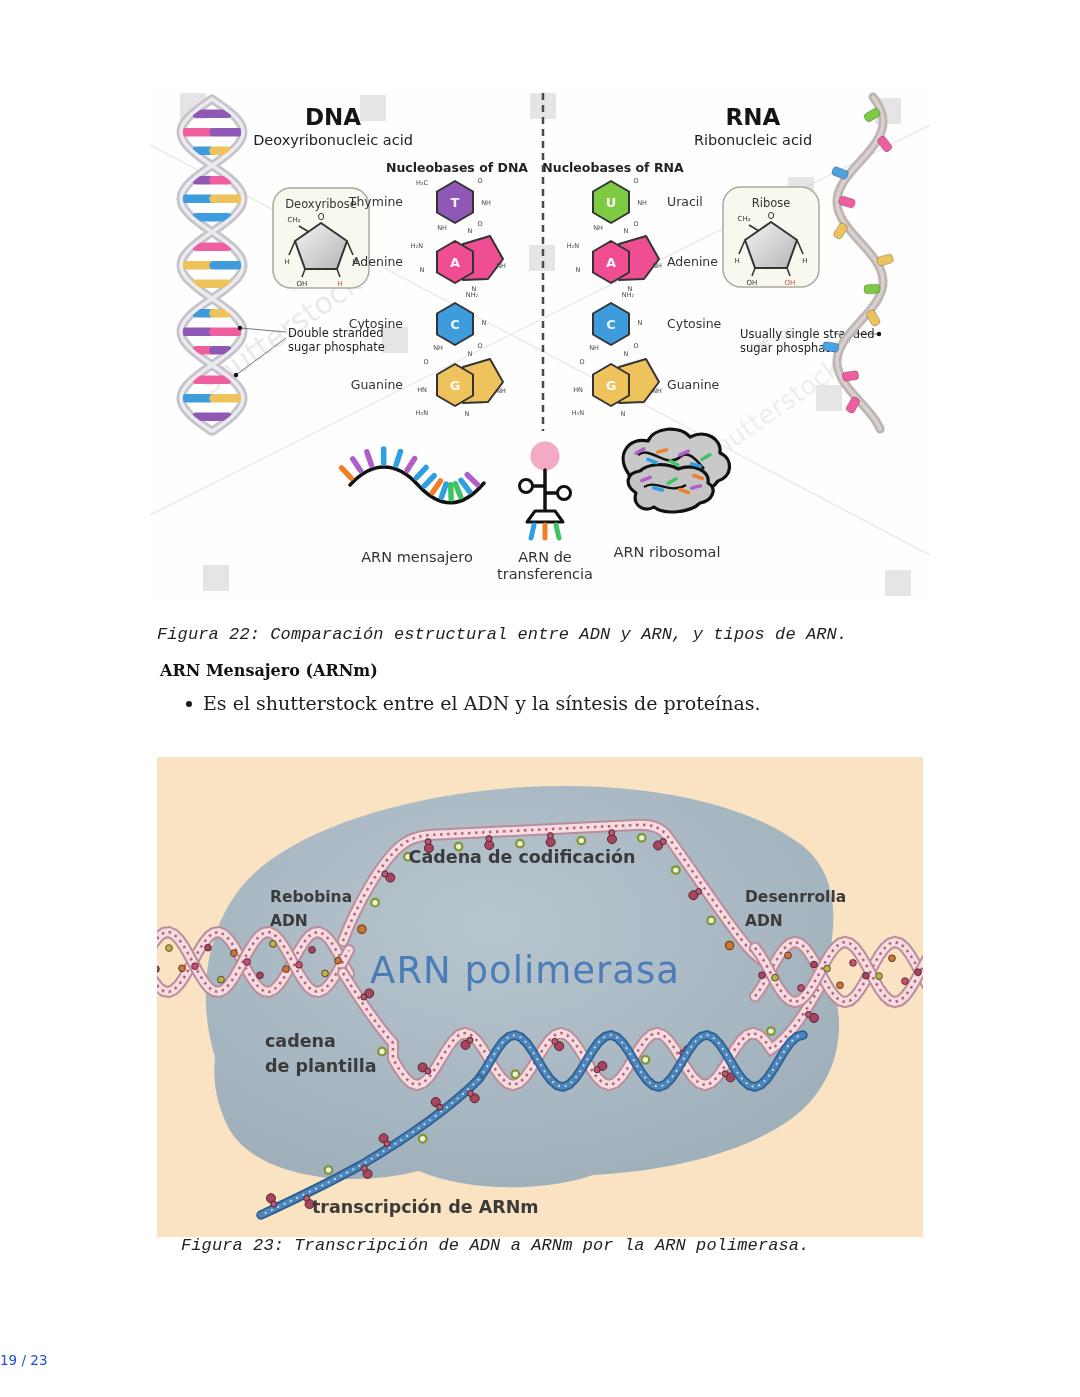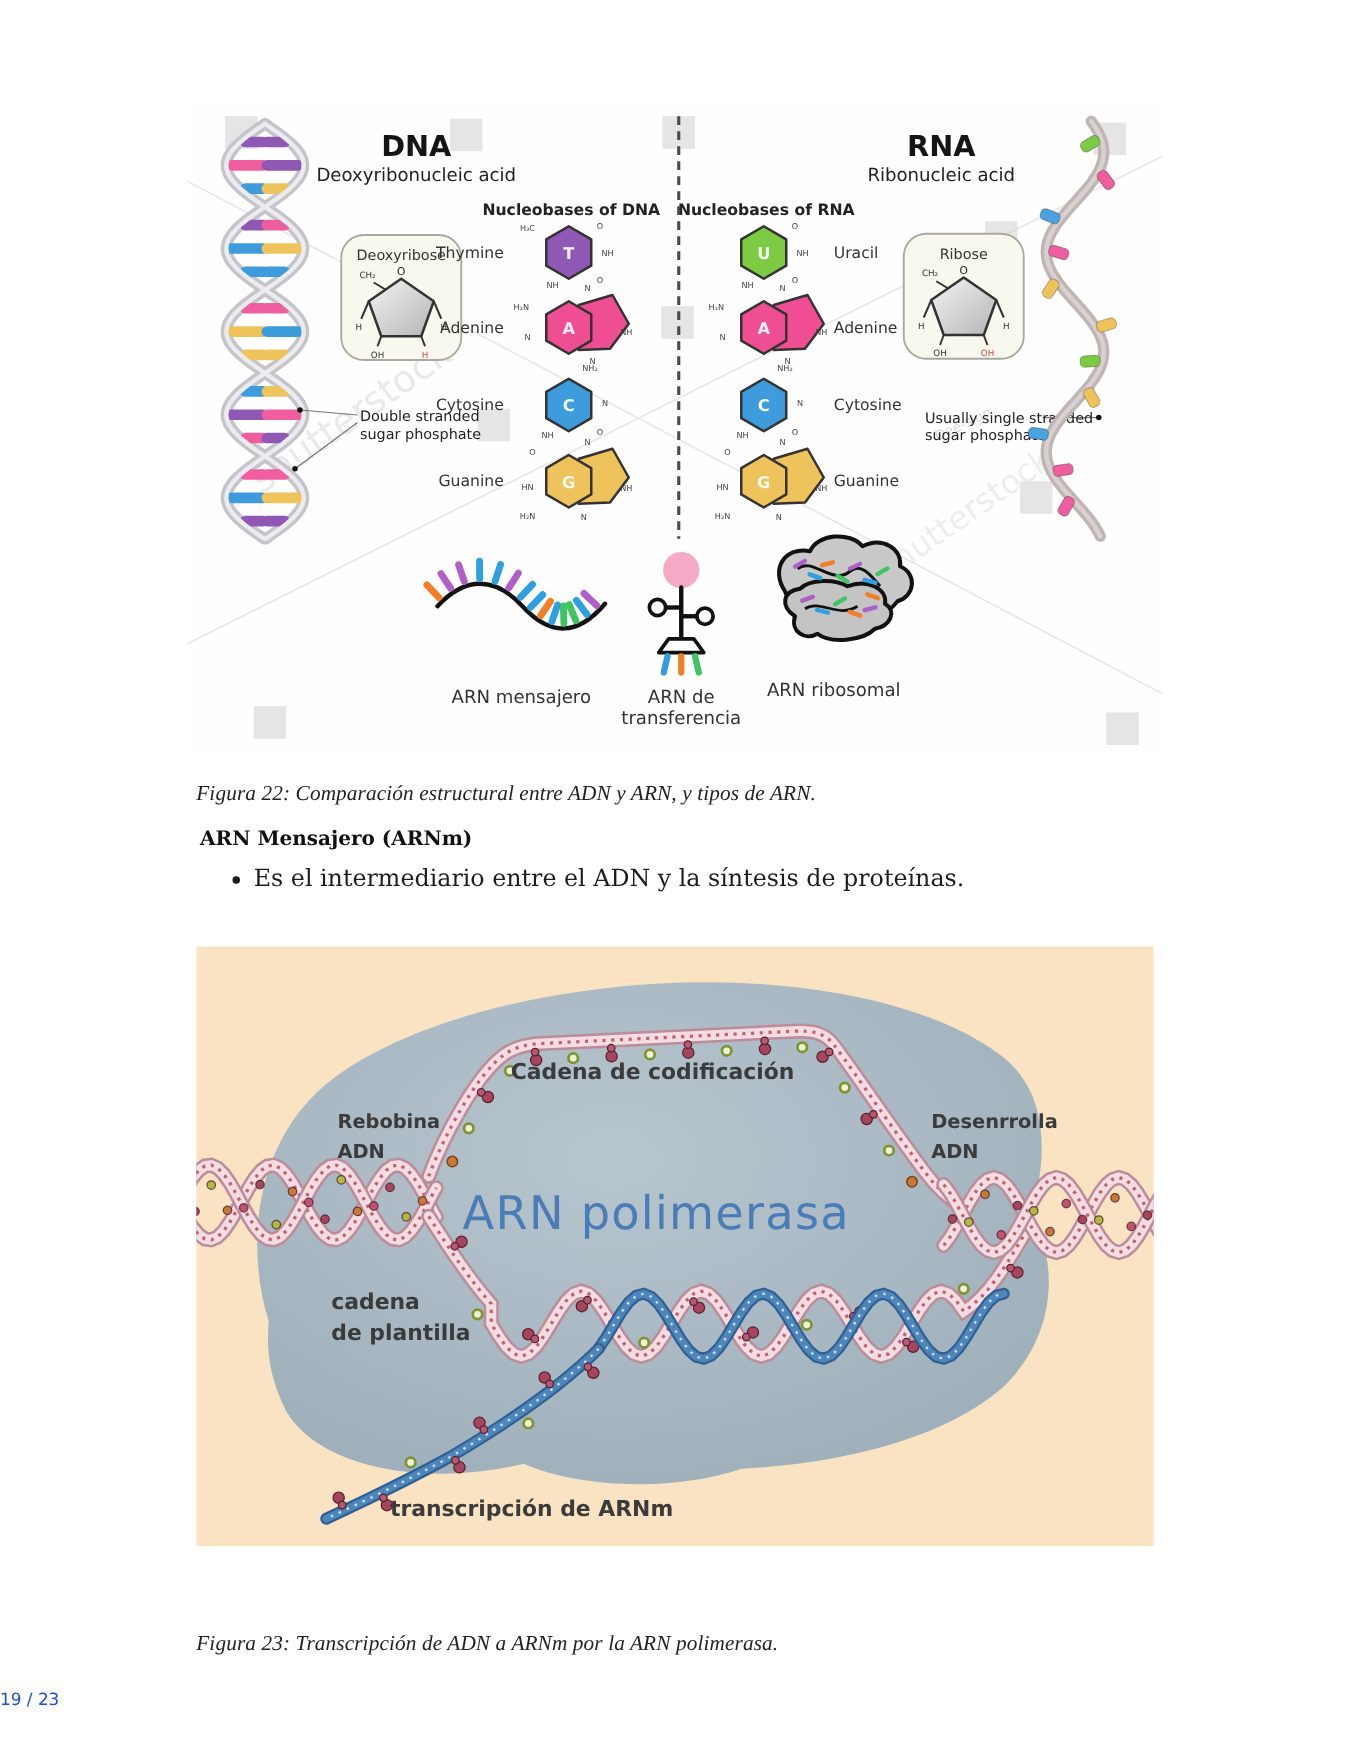--- a/index.html
+++ b/index.html
@@ -1,23 +1,23 @@
 <!DOCTYPE html>
 <html><head>
 <meta charset="utf-8">
 <style>
   html,body{margin:0;padding:0;}
   body{width:1080px;height:1397px;position:relative;background:#ffffff;overflow:hidden;
        font-family:"DejaVu Serif", serif;}
   .figure{position:absolute;}
   .figure svg{display:block;}
   .caption{position:absolute;left:157px;font-style:italic;font-size:17px;color:#222;
-            font-family:Liberation Serif, serif;letter-spacing:0.1px;}
+            font-family:Liberation Mono, monospace;letter-spacing:0.1px;}
   #caption22{top:625px;width:720px;}
-  #caption23{top:1305px;width:720px;}
+  #caption23{top:1236px;width:720px;margin-left:24px;}
   #section-heading{position:absolute;left:160px;top:661px;font-size:16px;font-weight:bold;color:#111;}
   #bullet-list{position:absolute;left:186px;top:690px;width:820px;margin:0;padding:0;list-style:none;}
   #bullet-list li{display:flex;align-items:flex-start;gap:11px;font-size:19px;color:#1d1d1d;line-height:27.5px;}
   .bullet-dot{width:6px;height:6px;border-radius:50%;background:#1a1a1a;flex:0 0 6px;margin-top:11px;}
   #page-number{position:absolute;left:0;top:1352px;width:928px;text-align:left;
                font-family:"DejaVu Sans", sans-serif;font-size:13.5px;color:#1d4ed8;}
   text{user-select:none;}
 </style>
 </head>
 <body>
@@ -314,21 +314,21 @@
   <text x="517" y="472" text-anchor="middle" font-size="14.5" fill="#333" font-family="DejaVu Sans, sans-serif">ARN ribosomal</text>
 </svg>
 </div>
 
 <div class="caption" id="caption22">Figura 22: Comparación estructural entre ADN y ARN, y tipos de ARN.</div>
 
 <div id="section-heading">ARN Mensajero (ARNm)</div>
 <ul id="bullet-list">
   <li>
     <span class="bullet-dot"></span>
-    <span>Es el intermediario entre el ADN y la síntesis de proteínas.</span>
+    <span>Es el shutterstock entre el ADN y la síntesis de proteínas.</span>
   </li>
 </ul>
 
 <div class="figure" id="fig23wrap" style="left:157px;top:757px;width:766px;height:480px;text-align:right;">
 <svg id="fig23" width="766" height="480" viewBox="0 0 766 480" xmlns="http://www.w3.org/2000/svg">
   <defs>
     <radialGradient id="blobGrad" cx="0.45" cy="0.35" r="0.8">
       <stop offset="0" stop-color="#b7c5ce"></stop>
           <stop offset="1" stop-color="#9bacb7"></stop>
     </radialGradient>

